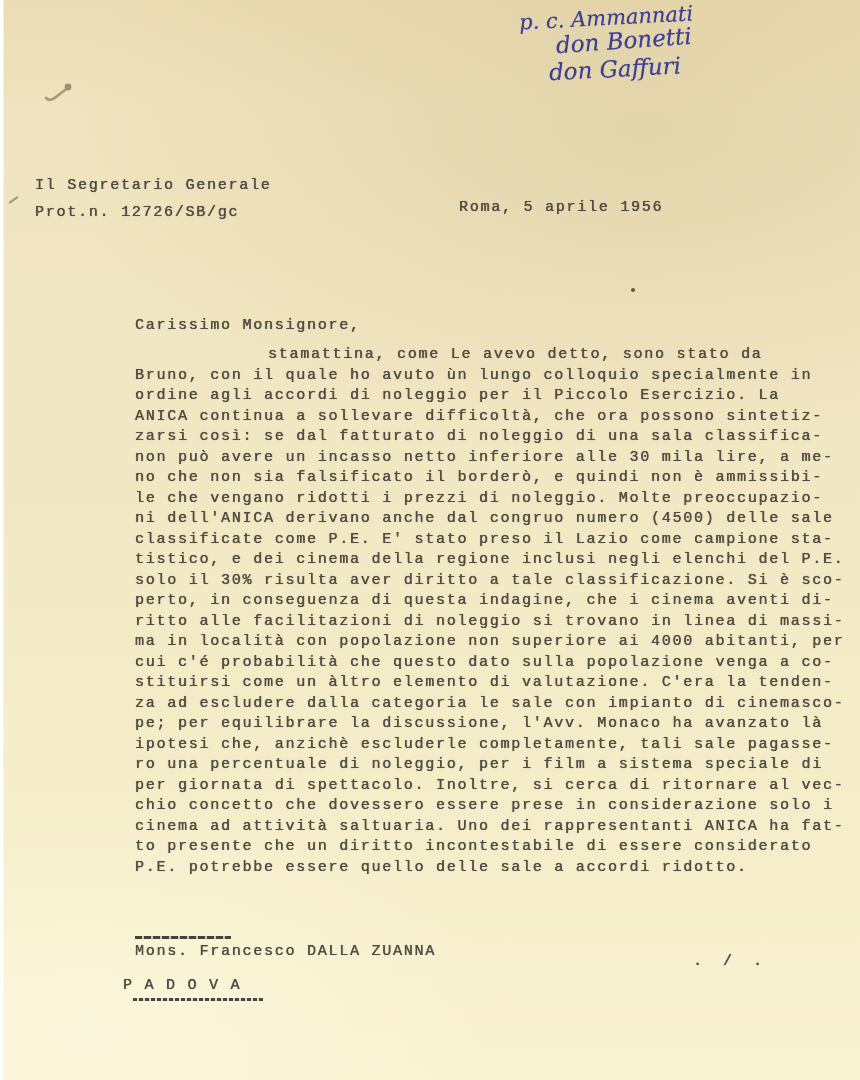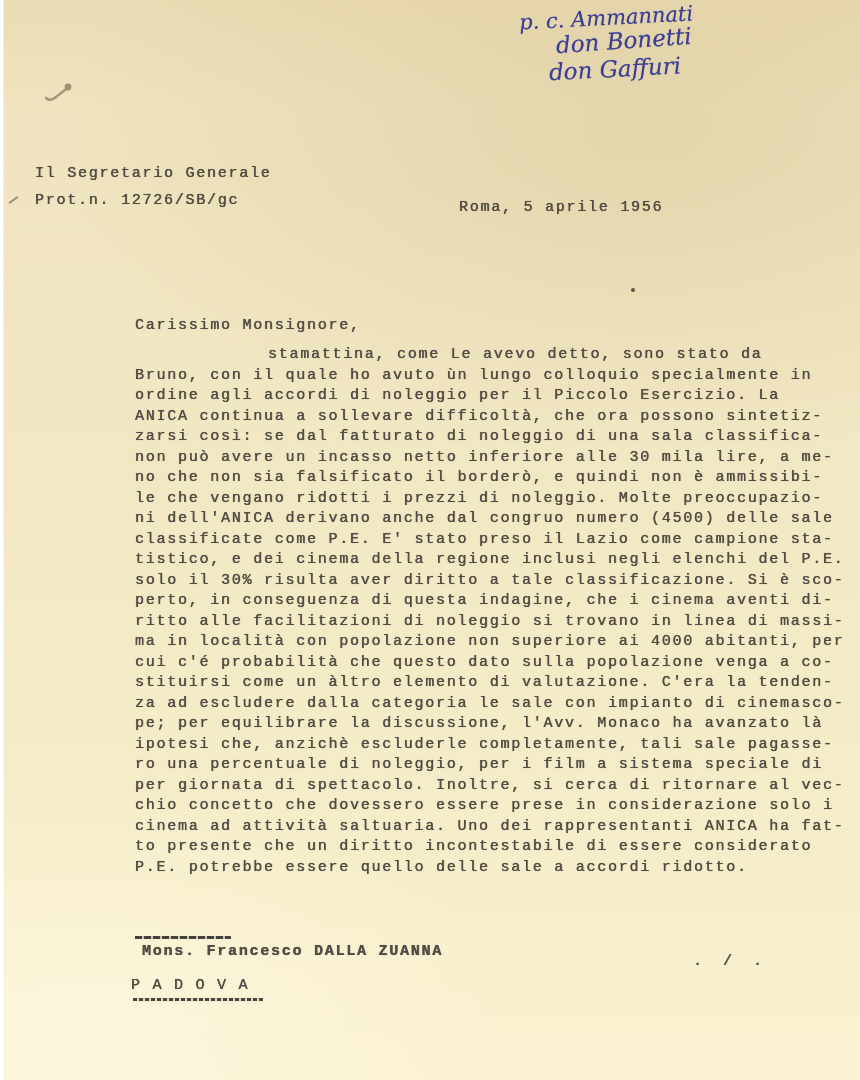--- a/index.html
+++ b/index.html
@@ -16,21 +16,21 @@
     color:#4f4b42;
   }
   .typed{
     font-family:"Liberation Mono","DejaVu Sans Mono",monospace;
     font-size:15px;
     letter-spacing:1.75px;
     color:#514d44;
     text-shadow:0 0 0.7px rgba(70,64,52,0.85), 0.4px 0.4px 0.5px rgba(70,64,52,0.35);
     white-space:pre;
   }
-  #letterhead{position:absolute;left:35px;top:160px;line-height:27px;}
+  #letterhead{position:absolute;left:35px;top:172px;line-height:27px;}
   #dateline{position:absolute;left:459px;top:199px;}
   #annotation{
     position:absolute;left:520px;top:6px;
     font-family:"DejaVu Serif",serif;
     font-style:italic;
     color:#3d3f97;
     text-shadow:0 0 0.8px rgba(61,63,151,0.6);
     transform:rotate(-2deg);
   }
   #annotation .hand-line{white-space:pre;}
@@ -38,22 +38,22 @@
   #annotation .l2{font-size:23px; margin-left:36px; margin-top:-2px; transform:rotate(-2deg);}
   #annotation .l3{font-size:23px; margin-left:28px; margin-top:2px; transform:rotate(-1deg);}
   #salutation{position:absolute;left:135px;top:317px;text-align:center;}
   #body-block{position:absolute;left:135px;top:345px;line-height:20.5px;}
   .tline{height:20.5px;}
   .indent{padding-left:133px;}
   #sig-dash{
     position:absolute;left:135px;top:936px;width:96px;height:3px;
     background:repeating-linear-gradient(90deg,#45423a 0 7px,rgba(69,66,58,0.25) 7px 9px);
   }
-  #addressee{position:absolute;left:142px;top:943px;font-weight:bold;}
-  #city{position:absolute;left:131px;top:977px;}
+  #addressee{position:absolute;left:135px;top:943px;}
+  #city{position:absolute;left:123px;top:977px;}
   #city-underline{
     position:absolute;left:133px;top:998px;width:130px;height:3px;
     background:repeating-linear-gradient(90deg,#4a463d 0 4px,rgba(74,70,61,0.15) 4px 6px);
   }
   #page-mark{position:absolute;left:693px;top:953px;letter-spacing:6px;}
   #pencil-squiggle{position:absolute;left:40px;top:70px;}
   #pencil-tick{
     position:absolute;left:8px;top:199px;width:11px;height:2px;
     background:#8a8268;transform:rotate(-35deg);border-radius:2px;opacity:0.8;
   }

